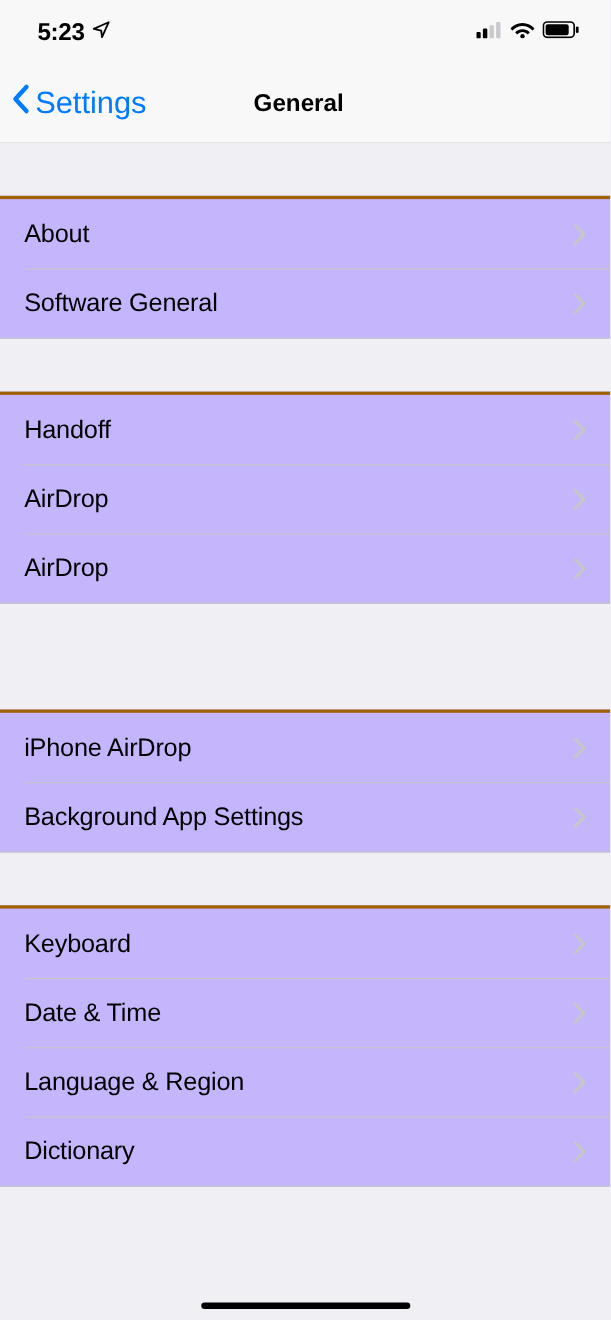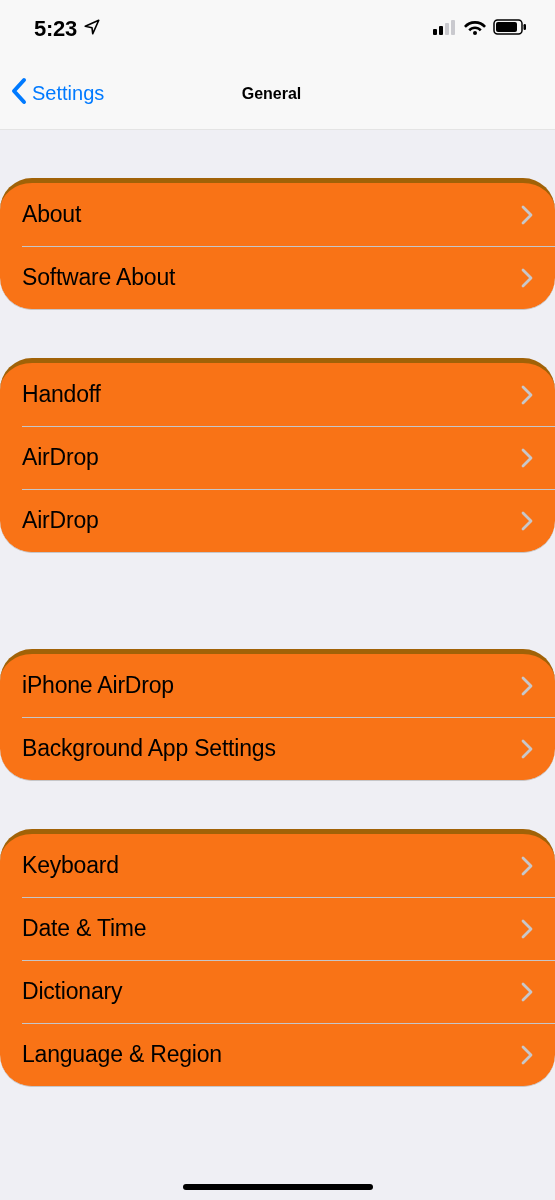--- a/index.html
+++ b/index.html
@@ -57,45 +57,44 @@
     .back-button {
       display: flex;
       align-items: center;
       color: #007aff;
       font-size: 24px;
       padding-left: 10px;
       gap: 4px;
       cursor: pointer;
     }
     .back-label {
-      font-size: 20px;
+      font-size: 28px;
       font-weight: 400;
     }
     .nav-title {
       position: absolute;
       left: 0;
       right: 12px;
       text-align: center;
-      font-size: 16px;
+      font-size: 22px;
       font-weight: 600;
       pointer-events: none;
     }
     
     .content {
       flex: 1;
       overflow: hidden;
     }
     .group-spacer {
       height: 48px;
     }
     .group {
-      background: #f97316;
-      border-top: 5px solid #a16207;
+      background: #c4b5fd;
+      border-top: 3px solid #a16207;
       border-bottom: 1px solid #c6c6c8;
-      border-radius: 32px;
     }
     .row {
       display: flex;
       align-items: center;
       justify-content: space-between;
       height: 63px;
       padding: 0 22px;
       cursor: pointer;
       position: relative;
     }
@@ -185,21 +184,21 @@
       <div class="group">
         <div class="row">
           <span class="row-label">About</span>
           <span class="chevron">
             <svg width="12" height="20" viewBox="0 0 12 20" fill="none" stroke="#c7c7cb" stroke-width="2.8" stroke-linecap="round" stroke-linejoin="round">
               <polyline points="2,2 10,10 2,18"></polyline>
             </svg>
           </span>
         </div>
         <div class="row">
-          <span class="row-label">Software About</span>
+          <span class="row-label">Software General</span>
           <span class="chevron">
             <svg width="12" height="20" viewBox="0 0 12 20" fill="none" stroke="#c7c7cb" stroke-width="2.8" stroke-linecap="round" stroke-linejoin="round">
               <polyline points="2,2 10,10 2,18"></polyline>
             </svg>
           </span>
         </div>
       </div>
       <div class="group-spacer"></div>
       <div class="group">
         <div class="row">
@@ -259,29 +258,29 @@
         </div>
         <div class="row">
           <span class="row-label">Date &amp; Time</span>
           <span class="chevron">
             <svg width="12" height="20" viewBox="0 0 12 20" fill="none" stroke="#c7c7cb" stroke-width="2.8" stroke-linecap="round" stroke-linejoin="round">
               <polyline points="2,2 10,10 2,18"></polyline>
             </svg>
           </span>
         </div>
         <div class="row">
+          <span class="row-label">Language &amp; Region</span>
+          <span class="chevron">
+            <svg width="12" height="20" viewBox="0 0 12 20" fill="none" stroke="#c7c7cb" stroke-width="2.8" stroke-linecap="round" stroke-linejoin="round">
+              <polyline points="2,2 10,10 2,18"></polyline>
+            </svg>
+          </span>
+        </div>
+        <div class="row">
           <span class="row-label">Dictionary</span>
-          <span class="chevron">
-            <svg width="12" height="20" viewBox="0 0 12 20" fill="none" stroke="#c7c7cb" stroke-width="2.8" stroke-linecap="round" stroke-linejoin="round">
-              <polyline points="2,2 10,10 2,18"></polyline>
-            </svg>
-          </span>
-        </div>
-        <div class="row">
-          <span class="row-label">Language &amp; Region</span>
           <span class="chevron">
             <svg width="12" height="20" viewBox="0 0 12 20" fill="none" stroke="#c7c7cb" stroke-width="2.8" stroke-linecap="round" stroke-linejoin="round">
               <polyline points="2,2 10,10 2,18"></polyline>
             </svg>
           </span>
         </div>
       </div>
     </div>
 
   <div class="home-indicator"></div>

